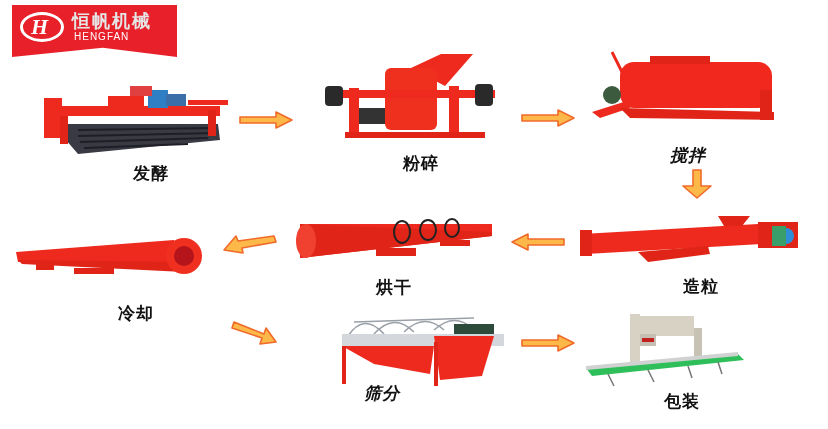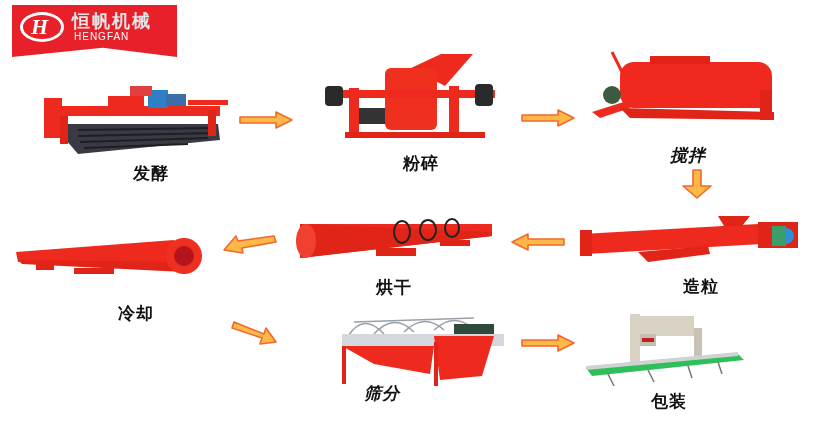--- a/index.html
+++ b/index.html
@@ -206,14 +206,14 @@
     <rect x="116" y="16" width="8" height="32" fill="#c8c2b4"></rect>
     <polygon points="8,56 160,42 166,48 14,64" fill="#2fbf5a"></polygon>
     <polygon points="8,54 160,40 160,44 8,58" fill="#cfd2d0"></polygon>
     <g stroke="#777" stroke-width="1.5">
       <line x1="30" y1="62" x2="36" y2="74"></line>
         <line x1="70" y1="58" x2="76" y2="70"></line>
       <line x1="110" y1="54" x2="114" y2="66"></line>
         <line x1="140" y1="50" x2="144" y2="62"></line>
     </g>
   </svg>
-  <div class="label" style="left:73px; top:78px;">包装</div>
+  <div class="label" style="left:86px; top:78px;">包装</div>
 </div>
 
 </body></html>

